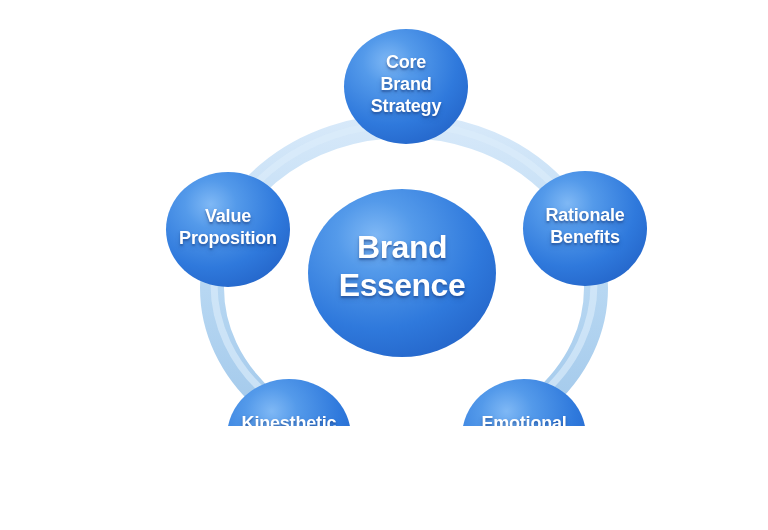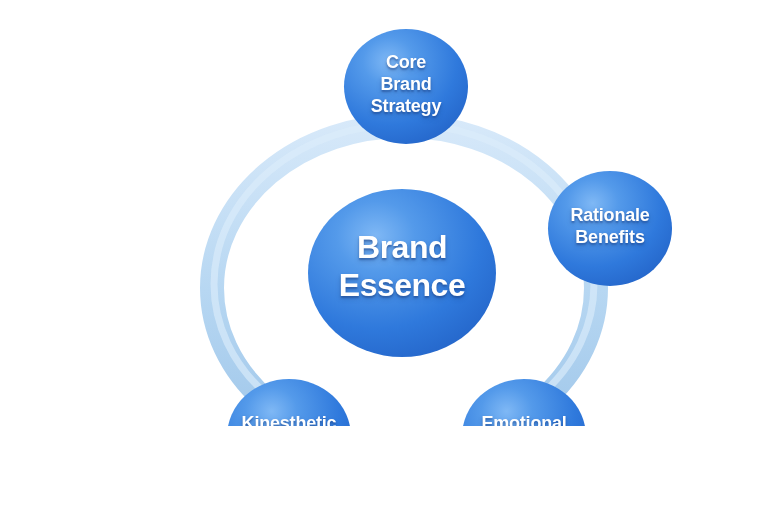--- a/index.html
+++ b/index.html
@@ -36,21 +36,21 @@
     left:308px;top:189px;width:188px;height:168px;
     font-size:32px;line-height:38px;letter-spacing:-0.5px;
     padding-bottom:14px;box-sizing:border-box;
   }
   .sat{
     width:124px;height:115px;
     font-size:18px;line-height:22px;letter-spacing:-0.2px;
     padding-bottom:5px;box-sizing:border-box;
   }
   .node-core{left:344px;top:29px;}
-  .node-rationale{left:548px;top:171px;}
+  .node-rationale{left:523px;top:171px;}
   .node-emotional{left:462px;top:379px;}
   .node-kinesthetic{left:227px;top:379px;text-decoration:underline;}
   .node-value{left:166px;top:172px;}
 </style>
 </head>
 <body>
 
 <div class="canvas">
 
   <svg class="ring" width="768" height="530" viewBox="0 0 768 530">
@@ -79,19 +79,23 @@
   <div class="sphere sat node-emotional">
     <span class="label">Emotional
 Benefits</span>
   </div>
 
   <div class="sphere sat node-kinesthetic">
     <span class="label">Kinesthetic
 Appeal</span>
   </div>
 
+  <div class="sphere sat node-value">
+    <span class="label">Value
+Proposition</span>
+  </div>
 
   <div class="sphere center-node">
     <span class="label">Brand
 Essence</span>
   </div>
 
 </div>
 
 </body></html>

